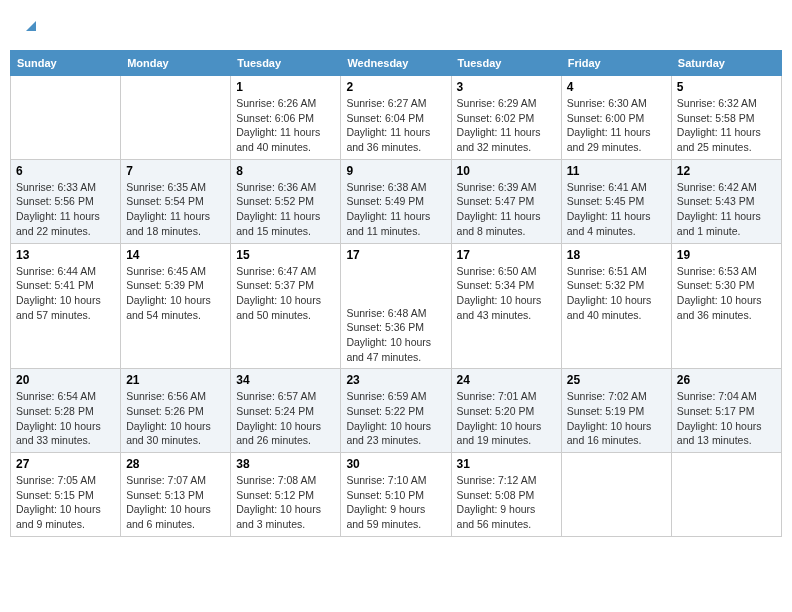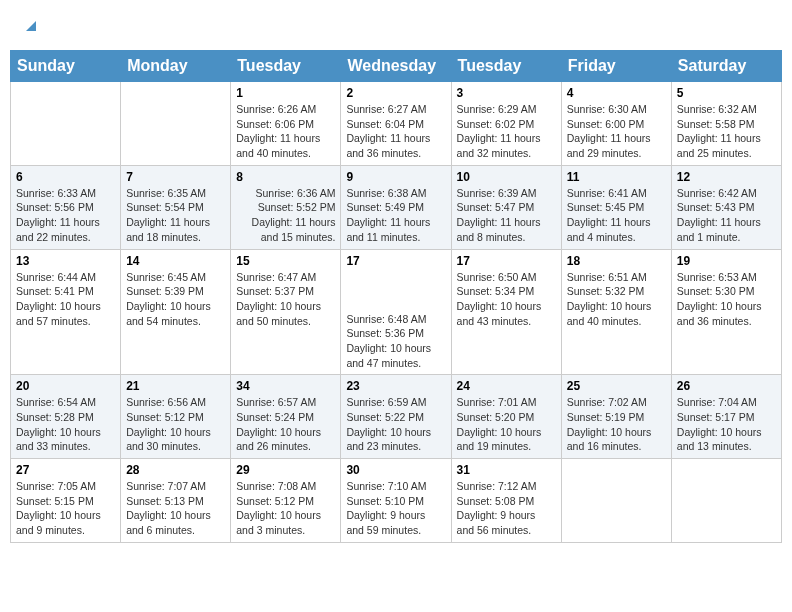--- a/index.html
+++ b/index.html
@@ -47,21 +47,21 @@
     .calendar {
       width: 100%;
       border-collapse: collapse;
       font-size: 11px;
     }
     .calendar th {
       background-color: #4a90c4;
       color: #fff;
       text-align: left;
       padding: 6px 6px;
-      font-size: 16px;
+      font-size: 11px;
       font-weight: bold;
       border: 1px solid #4a90c4;
     }
     .calendar td {
       vertical-align: top;
       padding: 4px 5px;
       border: 1px solid #ccc;
       width: 14.28%;
       min-height: 80px;
       background: #fff;
@@ -163,21 +163,21 @@
 Daylight: 11 hours and 22 minutes.</div>
         </td>
         <td>
           <span class="day-number">7</span>
           <div class="day-info" style="white-space: pre-line;">Sunrise: 6:35 AM
 Sunset: 5:54 PM
 Daylight: 11 hours and 18 minutes.</div>
         </td>
         <td>
           <span class="day-number">8</span>
-          <div class="day-info" style="white-space: pre-line; text-align: right;">Sunrise: 6:36 AM
+          <div class="day-info" style="white-space: pre-line;">Sunrise: 6:36 AM
 Sunset: 5:52 PM
 Daylight: 11 hours and 15 minutes.</div>
         </td>
         <td>
           <span class="day-number">9</span>
           <div class="day-info" style="white-space: pre-line;">Sunrise: 6:38 AM
 Sunset: 5:49 PM
 Daylight: 11 hours and 11 minutes.</div>
         </td>
         <td>
@@ -246,21 +246,21 @@
       <tr>
         <td>
           <span class="day-number">20</span>
           <div class="day-info" style="white-space: pre-line;">Sunrise: 6:54 AM
 Sunset: 5:28 PM
 Daylight: 10 hours and 33 minutes.</div>
         </td>
         <td>
           <span class="day-number">21</span>
           <div class="day-info" style="white-space: pre-line;">Sunrise: 6:56 AM
-Sunset: 5:12 PM
+Sunset: 5:26 PM
 Daylight: 10 hours and 30 minutes.</div>
         </td>
         <td>
           <span class="day-number">34</span>
           <div class="day-info" style="white-space: pre-line;">Sunrise: 6:57 AM
 Sunset: 5:24 PM
 Daylight: 10 hours and 26 minutes.</div>
         </td>
         <td>
           <span class="day-number">23</span>
@@ -294,21 +294,21 @@
 Sunset: 5:15 PM
 Daylight: 10 hours and 9 minutes.</div>
         </td>
         <td>
           <span class="day-number">28</span>
           <div class="day-info" style="white-space: pre-line;">Sunrise: 7:07 AM
 Sunset: 5:13 PM
 Daylight: 10 hours and 6 minutes.</div>
         </td>
         <td>
-          <span class="day-number">29</span>
+          <span class="day-number">38</span>
           <div class="day-info" style="white-space: pre-line;">Sunrise: 7:08 AM
 Sunset: 5:12 PM
 Daylight: 10 hours and 3 minutes.</div>
         </td>
         <td>
           <span class="day-number">30</span>
           <div class="day-info" style="white-space: pre-line;">Sunrise: 7:10 AM
 Sunset: 5:10 PM
 Daylight: 9 hours and 59 minutes.</div>
         </td>

